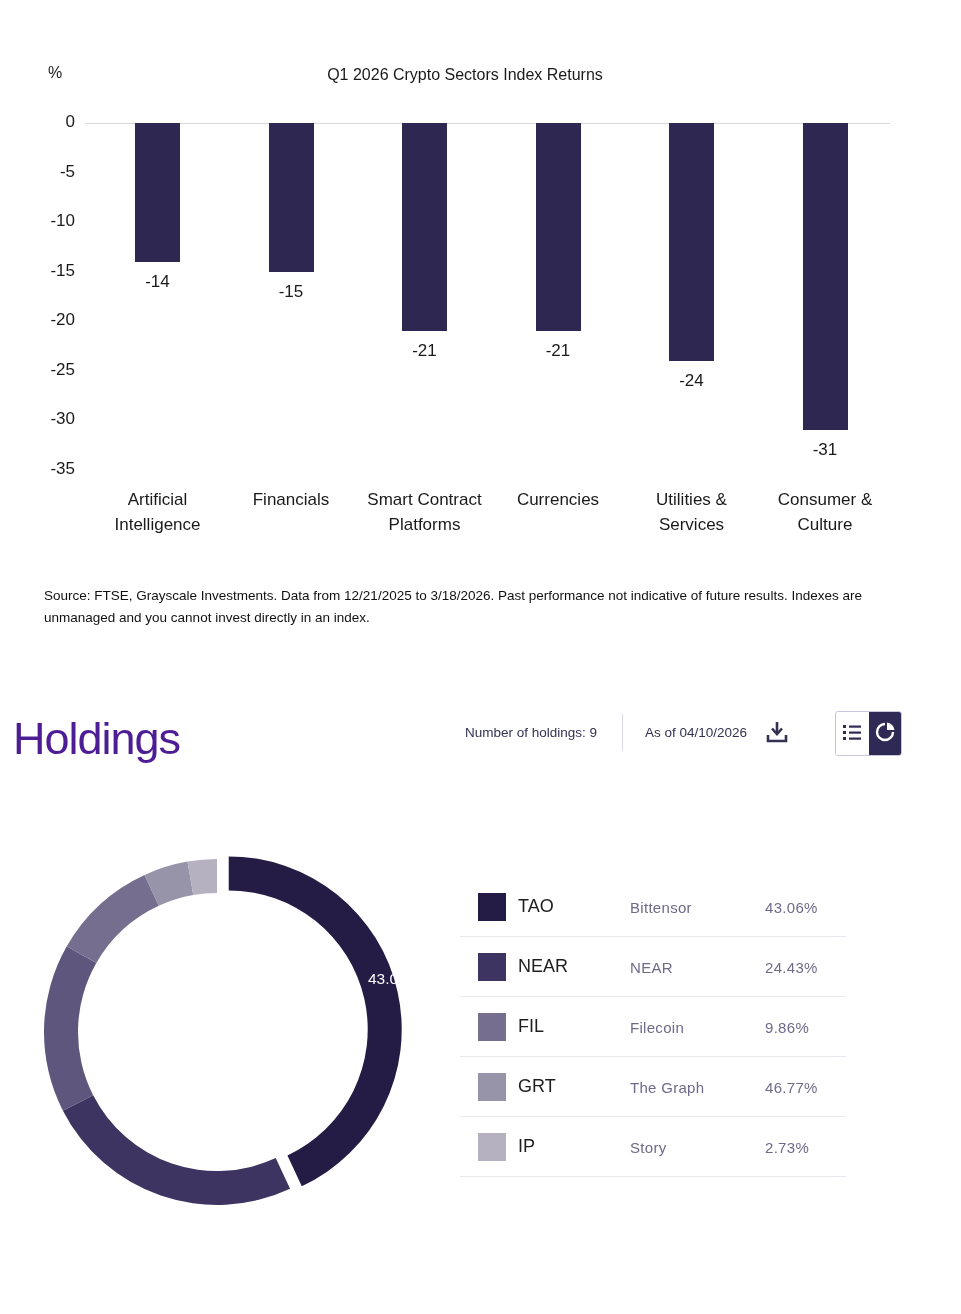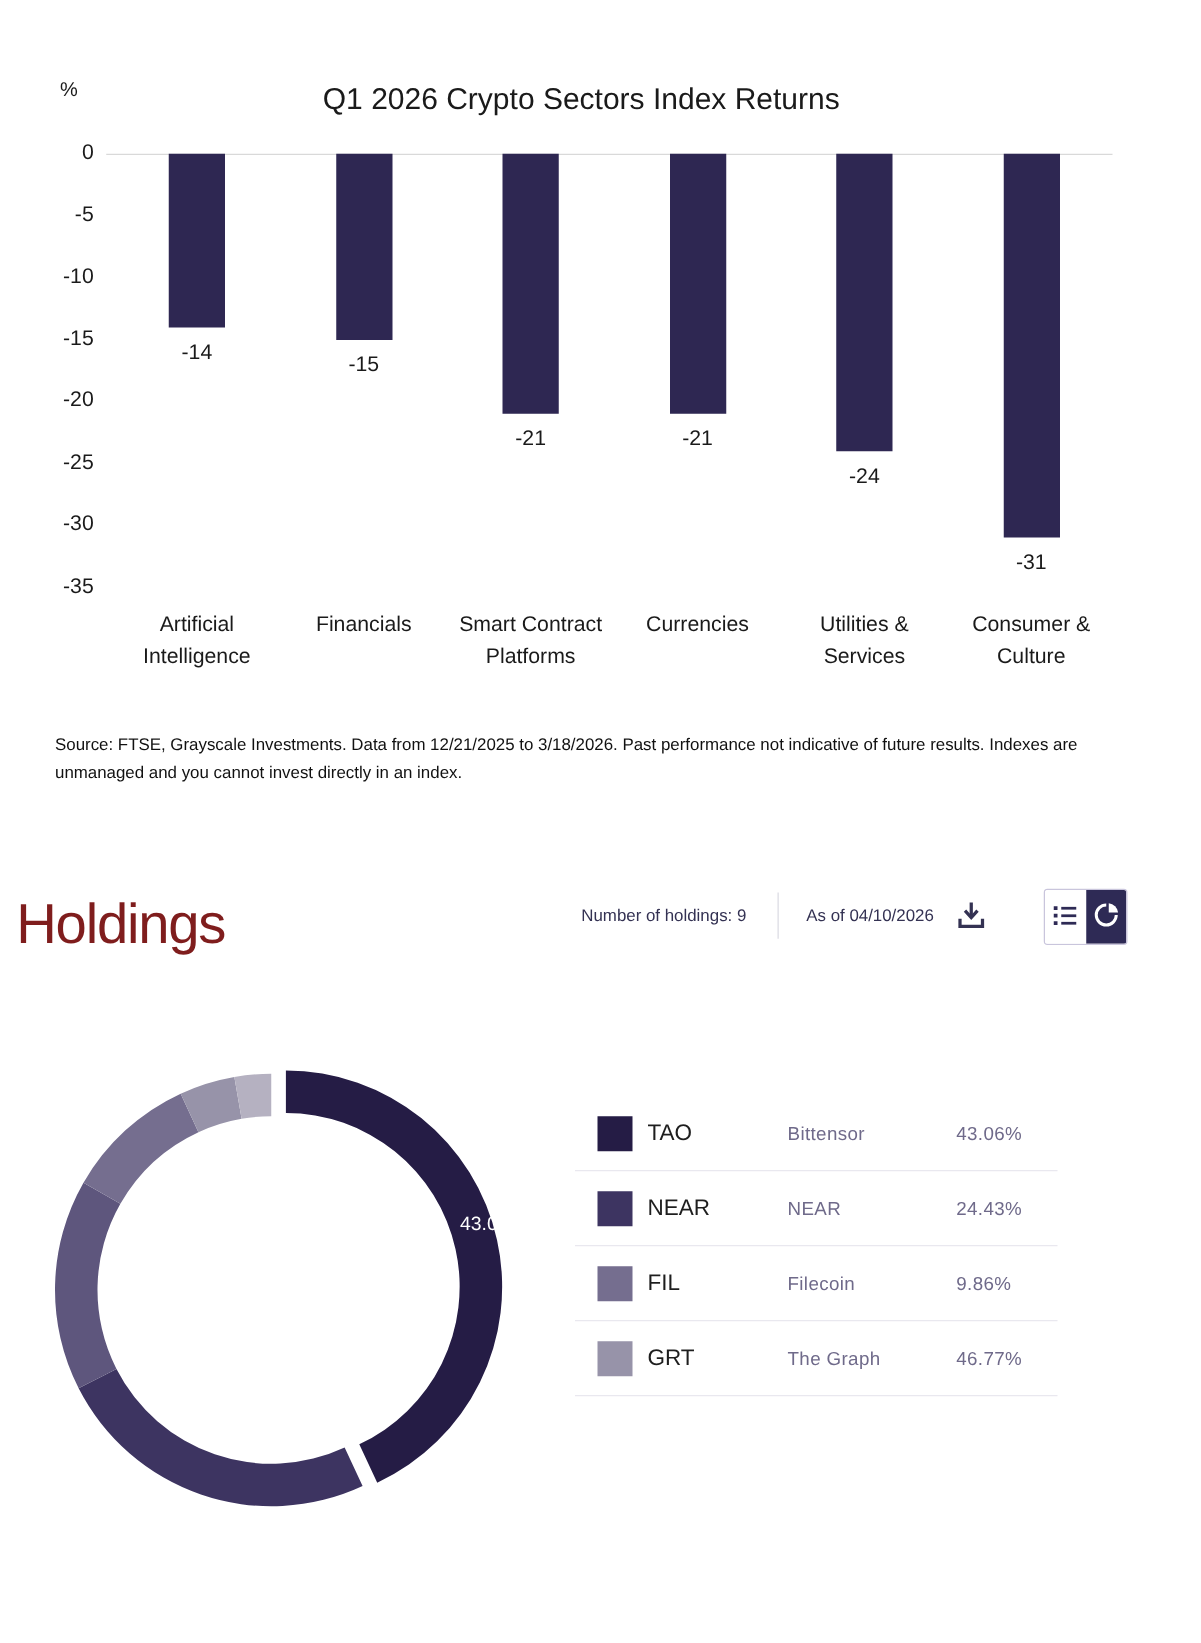--- a/index.html
+++ b/index.html
@@ -2,34 +2,34 @@
 <html><head>
 <meta charset="utf-8">
 <style>
   * { margin:0; padding:0; box-sizing:border-box; }
   body { background:#ffffff; font-family:"Liberation Sans", sans-serif; }
   .canvas { position:relative; width:961px; height:1314px; background:#fff; overflow:hidden; margin:0 auto; }
 
   
   .unit-label { position:absolute; left:48px; top:64px; font-size:16px; color:#1a1a1a; }
   .chart-title { position:absolute; left:40px; top:66px; width:850px; text-align:center;
-                 font-size:24px; font-weight:500; color:#1a1a1a; }
+                 font-size:16px; font-weight:500; color:#1a1a1a; }
   .plot { position:absolute; left:85px; top:123px; width:805px; height:347px; }
   .zero-line { position:absolute; left:0; top:0; width:100%; height:1px; background:#d9d9d9; }
   .ytick { position:absolute; width:52px; text-align:right; font-size:17px; color:#1a1a1a; }
   .bar { position:absolute; }
   .bar-value { position:absolute; font-size:17px; color:#1a1a1a; text-align:center; width:80px; }
   .cat-label { position:absolute; top:487px; width:160px; text-align:center; font-size:17px;
                line-height:25px; color:#1a1a1a; white-space:pre-line; }
   .footnote { position:absolute; left:44px; top:585px; width:845px; font-size:13.5px;
               line-height:1.65; color:#111; }
 
   
   .holdings-title { position:absolute; left:13px; top:713px; font-size:45px; font-weight:500;
-                    letter-spacing:-1px; color:#7f1d1d; }
+                    letter-spacing:-1px; color:#4c1d95; }
   .hold-meta { position:absolute; top:725px; font-size:13.5px; color:#343253; }
   .meta-divider { position:absolute; left:622px; top:714px; width:1px; height:37px; background:#dcdbe4; }
   .dl-btn { position:absolute; left:762px; top:718px; width:30px; height:30px; border:none;
             background:transparent; cursor:pointer; }
   .view-toggle { position:absolute; left:835px; top:711px; width:67px; height:45px; display:flex;
                  border:1.5px solid #c9c5dc; border-radius:3px; background:#fff; overflow:hidden; }
   .view-btn { flex:1; display:flex; align-items:center; justify-content:center; border:none;
               background:#fff; cursor:pointer; }
   .view-btn.active { background:#2e2a55; }
 
@@ -158,16 +158,22 @@
           <span class="sym">FIL</span>
           <span class="nm">Filecoin</span>
           <span class="wt">9.86%</span>
         </div>
         <div class="legend-row">
           <span class="swatch" style="background: rgb(151, 147, 169);"></span>
           <span class="sym">GRT</span>
           <span class="nm">The Graph</span>
           <span class="wt">46.77%</span>
         </div>
+        <div class="legend-row">
+          <span class="swatch" style="background: rgb(181, 177, 193);"></span>
+          <span class="sym">IP</span>
+          <span class="nm">Story</span>
+          <span class="wt">2.73%</span>
+        </div>
       </div>
   </section>
 
 </div>
 
 </body></html>

